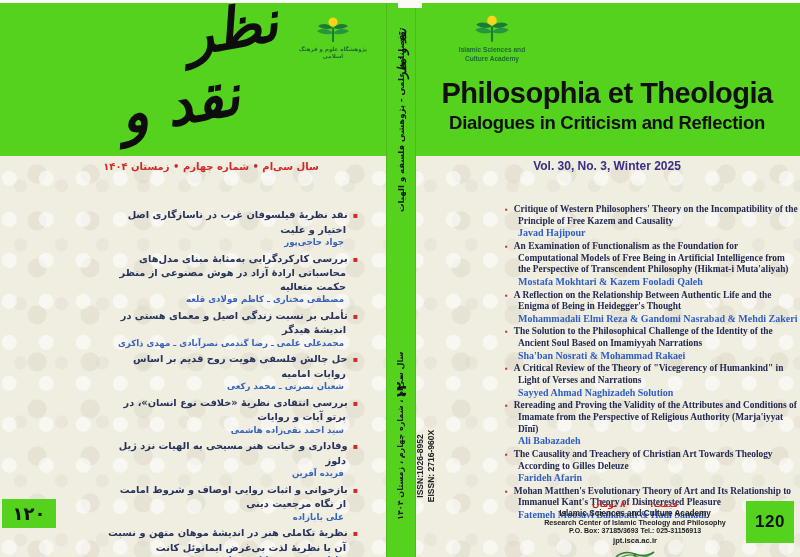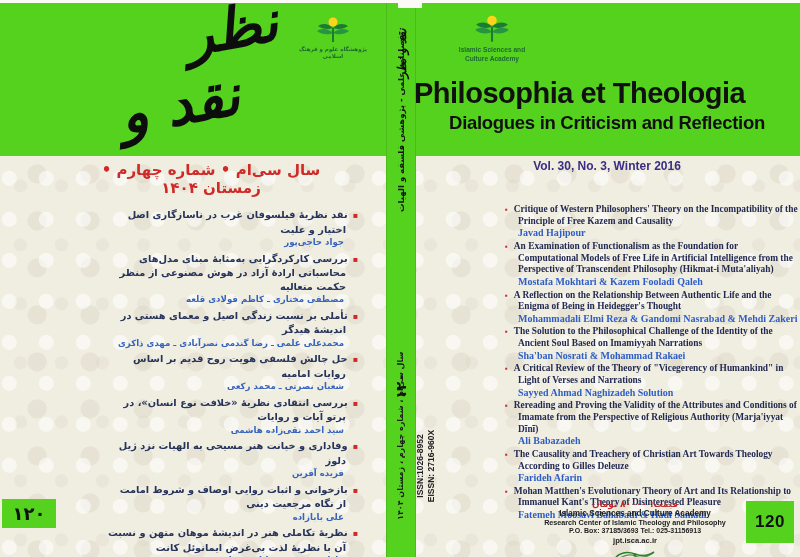--- a/index.html
+++ b/index.html
@@ -32,24 +32,24 @@
   .logo{position:absolute;text-align:center;}
   .logo-left{left:298px;top:16px;width:70px;}
   .logo-right{left:447px;top:14px;width:90px;}
   .logo svg{display:block;margin:0 auto;}
   .logo .cap{font-weight:bold;color:#1d6b30;line-height:1.35;}
   .logo-left .cap{font-size:5.5px;}
   .logo-right .cap{font-size:6.6px;font-family:"Liberation Sans",sans-serif;}
 
   
   .issue-line-fa{position:absolute;left:80px;top:161px;width:262px;text-align:center;
-    direction:rtl;color:#cf2a27;font-weight:bold;font-size:15px;}
-
-  
-  .title-en{position:absolute;left:414px;top:77px;width:386px;
+    direction:rtl;color:#cf2a27;font-weight:bold;font-size:10px;}
+
+  
+  .title-en{position:absolute;left:414px;top:77px;width:386px;text-align:center;
     font-family:"Liberation Sans",sans-serif;font-weight:bold;font-size:29px;
     letter-spacing:-0.5px;color:#101010;}
   .subtitle-en{position:absolute;left:414px;top:112px;width:386px;text-align:center;
     font-family:"Liberation Sans",sans-serif;font-weight:bold;font-size:18.5px;
     letter-spacing:-0.3px;color:#101010;}
   .issue-line-en{position:absolute;left:414px;top:159px;width:386px;text-align:center;
     font-family:"Liberation Sans",sans-serif;font-weight:bold;font-size:12px;color:#3a2d85;}
 
   
   .toc{position:absolute;}
@@ -187,29 +187,29 @@
       <path d="M16 12 h2 v14 h-2 Z" fill="#1d7a34"></path>
     </svg>
     <div class="cap">
       <div>Islamic Sciences and</div>
       <div>Culture Academy</div>
     </div>
   </div>
 
   <div class="title-en">Philosophia et Theologia</div>
   <div class="subtitle-en">Dialogues in Criticism and Reflection</div>
-  <div class="issue-line-en">Vol. 30,  No. 3, Winter 2016</div>
+  <div class="issue-line-en">Vol. 30,  No. 3, Winter 2025</div>
 
   <div class="toc toc-en">
       <div class="toc-item">
         <div class="toc-title">Critique of Western Philosophers' Theory on the Incompatibility of the Principle of Free Kazem and Causality</div>
         <div class="toc-authors">Javad Hajipour</div>
       </div>
       <div class="toc-item">
-        <div class="toc-title">An Examination of Functionalism as the Foundation for Computational Models of Free Life in Artificial Intelligence from the Perspective of Transcendent Philosophy (Hikmat-i Muta'aliyah)</div>
+        <div class="toc-title">An Examination of Functionalism as the Foundation for Computational Models of Free Being in Artificial Intelligence from the Perspective of Transcendent Philosophy (Hikmat-i Muta'aliyah)</div>
         <div class="toc-authors">Mostafa Mokhtari &amp; Kazem Fooladi Qaleh</div>
       </div>
       <div class="toc-item">
         <div class="toc-title">A Reflection on the Relationship Between Authentic Life and the Enigma of Being in Heidegger's Thought</div>
         <div class="toc-authors">Mohammadali Elmi Reza &amp; Gandomi Nasrabad &amp; Mehdi Zakeri</div>
       </div>
       <div class="toc-item">
         <div class="toc-title">The Solution to the Philosophical Challenge of the Identity of the Ancient Soul Based on Imamiyyah Narrations</div>
         <div class="toc-authors">Sha'ban Nosrati &amp; Mohammad Rakaei</div>
       </div>

